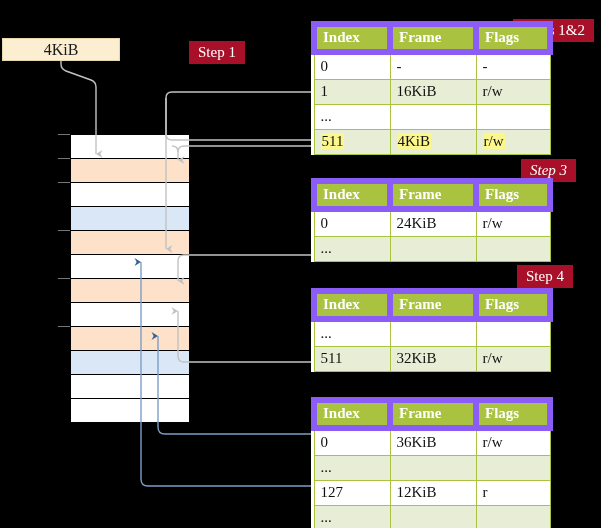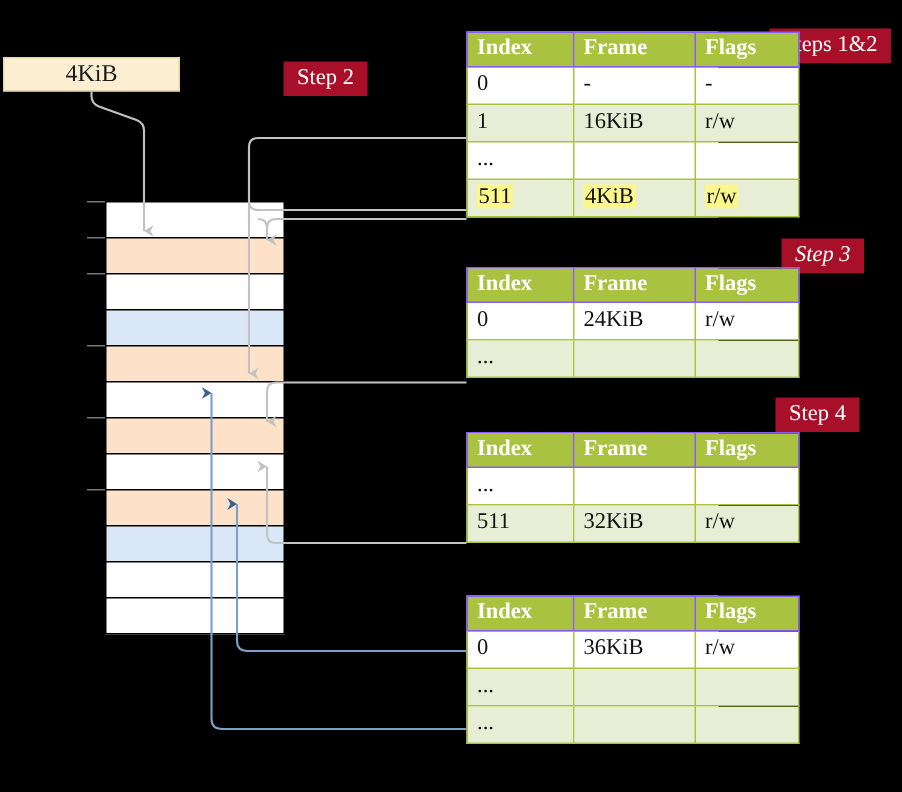--- a/index.html
+++ b/index.html
@@ -74,21 +74,21 @@
     width: 100%;
     table-layout: fixed;
   }
   .ptable th {
     background: #a9c23f;
     color: #ffffff;
     font-weight: bold;
     text-align: left;
     font-size: 15px;
     padding: 2px 6px 3px 6px;
-    border: 1px solid #8b5cf6;
+    border: 6px solid #8b5cf6;
     white-space: nowrap;
   }
   .ptable td {
     padding: 2px 6px 3px 6px;
     border: 1px solid #a9c23f;
     color: #111111;
     font-size: 15px;
     height: 19px;
     white-space: nowrap;
     overflow: hidden;
@@ -114,21 +114,21 @@
 </head>
 <body>
 
 <div id="stage">
 
   <div class="sizebox" id="sizebox" style="left: 2px; top: 38px; width: 118px; height: 23px; line-height: 21px;">
     <span>4KiB</span>
   </div>
 
   <div id="pill-layer">
-      <div class="pill" style="left: 189px; top: 41px;"><span>Step 2</span></div>
+      <div class="pill" style="left: 189px; top: 41px;"><span>Step 1</span></div>
       <div class="pill" style="left: 513px; top: 19px;"><span>Steps 1&amp;2</span></div>
       <div class="pill" style="left: 521px; top: 159px; font-style: italic;"><span>Step 3</span></div>
       <div class="pill" style="left: 517px; top: 265px;"><span>Step 4</span></div>
     </div>
 
   <div id="memcol" style="left: 70px; top: 134px; width: 120px; height: 288px;">
       <div class="memrow" style="top: 0px; width: 120px; height: 25px;"></div>
       <div class="memrow peach" style="top: 24px; width: 120px; height: 25px;"></div>
       <div class="memrow" style="top: 48px; width: 120px; height: 25px;"></div>
       <div class="memrow blue" style="top: 72px; width: 120px; height: 25px;"></div>
@@ -243,20 +243,25 @@
             <tr class="odd">
               <td class="colIndex">0</td>
               <td class="colFrame">36KiB</td>
               <td class="colFlags">r/w</td>
             </tr>
             <tr class="even">
               <td class="colIndex">...</td>
               <td class="colFrame"></td>
               <td class="colFlags"></td>
             </tr>
+            <tr class="odd">
+              <td class="colIndex">127</td>
+              <td class="colFrame">12KiB</td>
+              <td class="colFlags">r</td>
+            </tr>
             <tr class="even">
               <td class="colIndex">...</td>
               <td class="colFrame"></td>
               <td class="colFlags"></td>
             </tr>
           </tbody>
         </table>
       </div>
     </div>
 

